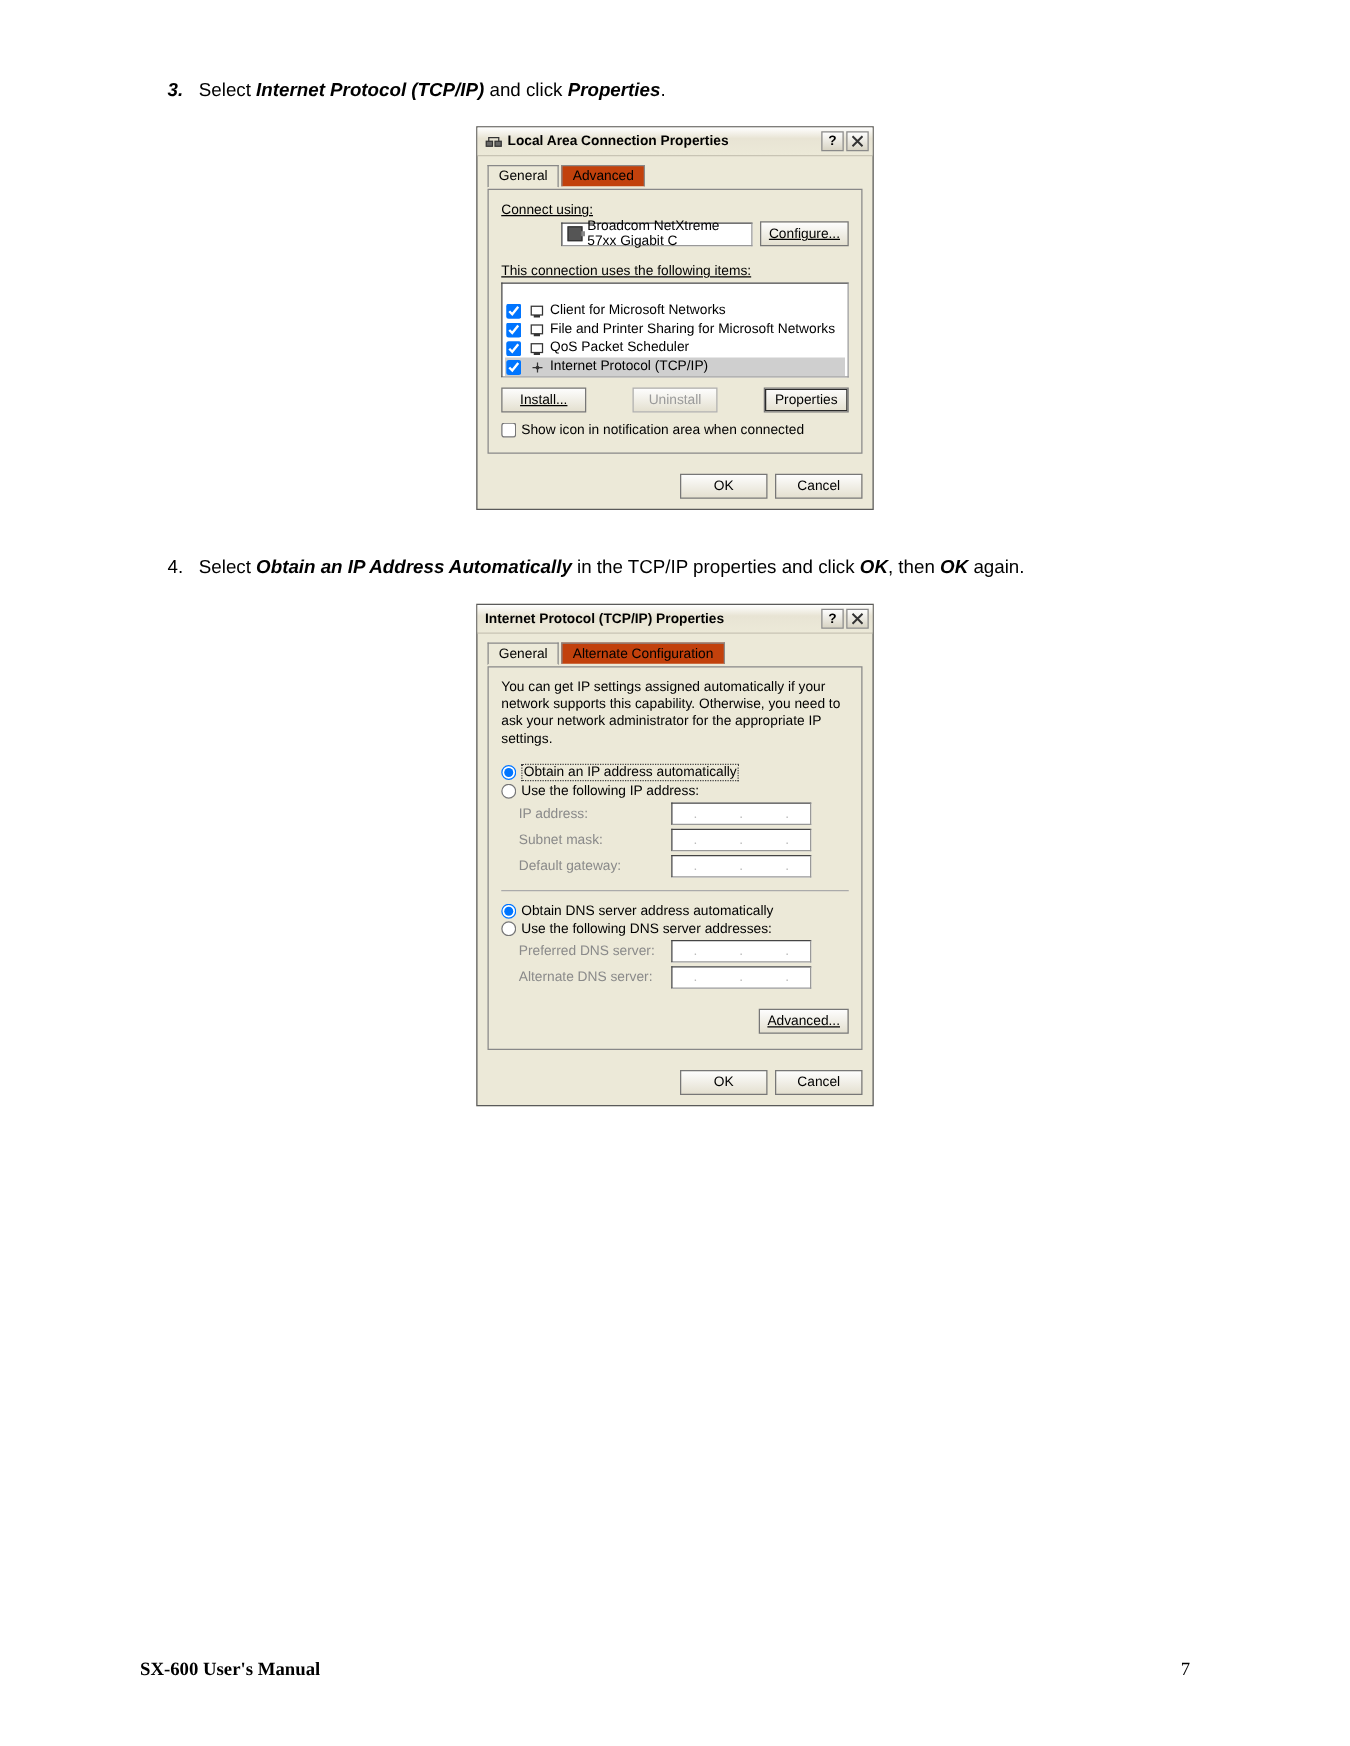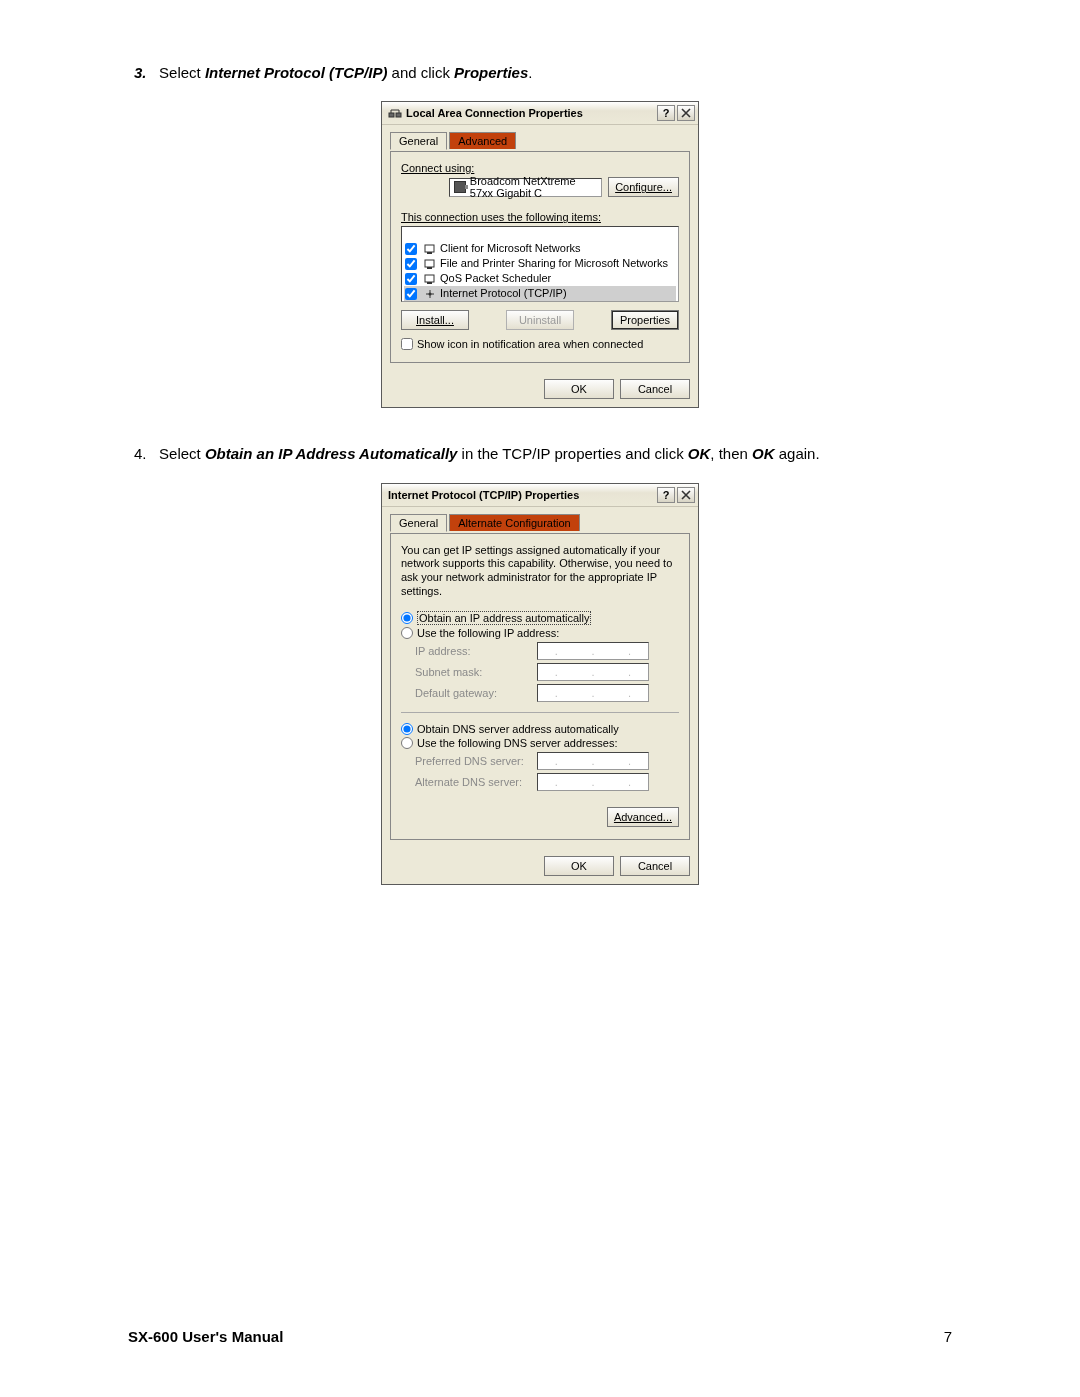--- a/index.html
+++ b/index.html
@@ -165,25 +165,26 @@
     background:#fff; border:1px inset #999;
     display:flex; align-items:center; justify-content:space-around;
     color:#bbb; font-size:11px;
   }
   .ip-in span{color:#bbb;}
   .rightbtn { display:flex; justify-content:flex-end; margin-top:16px;}
   .dotted-top{border-top:1px solid #aaa; padding-top:8px; margin-top:10px;}
 
   .footer {
     position:absolute;
-    left:128px; right:128px;
+    left:112px; right:128px;
     bottom: 52px;
     display:flex;
     justify-content: space-between;
     font-size: 15px;
+    font-family: Liberation Serif, serif;
   }
   .footer .man { font-weight:bold;}
 </style>
 </head>
 <body>
 
 <div class="logo-wrap">
 </div>
 
 <p class="step">

